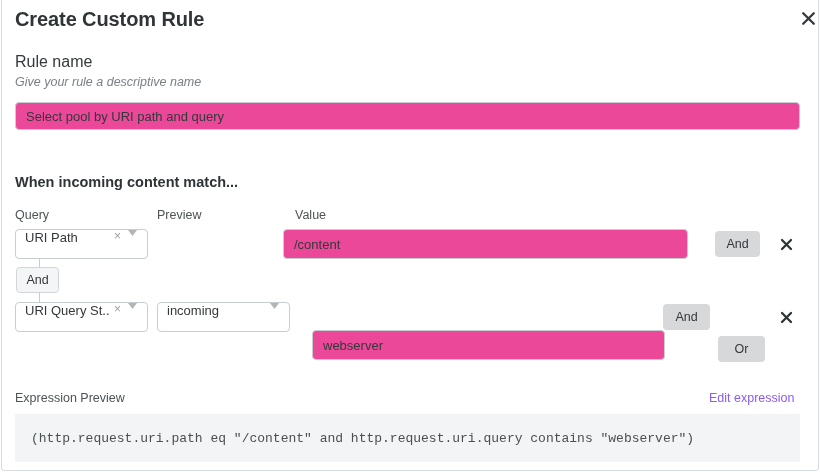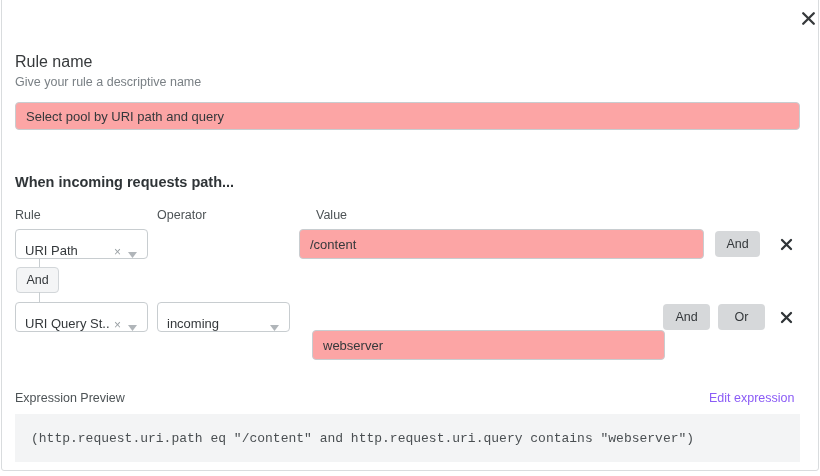--- a/index.html
+++ b/index.html
@@ -62,28 +62,28 @@
     position: absolute;
     font-size: 16px;
     color: #36393b;
   }
   .label-sub {
     position: absolute;
     font-size: 12.5px;
     color: #7a8085;
   }
   #rule-name-label { left: 13px; top: 52px; }
-  #rule-name-help  { left: 13px; top: 74px; }
+  #rule-name-help  { left: 13px; top: 74px; font-style: italic; }
 
   .text-input {
     position: absolute;
     box-sizing: border-box;
     border: 1px solid #c8cdd0;
     border-radius: 4px;
-    background: #fca5a5;
+    background: #ec4899;
     font-family: "Liberation Sans", sans-serif;
     font-size: 13px;
     color: #34383b;
     padding: 0 10px;
     outline: none;
   }
   #rule-name-input {
     left: 13px; top: 101px;
     width: 785px; height: 28px;
   }
@@ -98,36 +98,36 @@
     color: #2f3437;
   }
   .col-label {
     position: absolute;
     top: 207px;
     font-size: 12.5px;
     color: #4d5356;
   }
   #col-field    { left: 13px; }
   #col-operator { left: 155px; }
-  #col-value    { left: 314px; }
+  #col-value    { left: 293px; }
 
   
   .row { position: absolute; left: 0; width: 816px; height: 30px; }
   #row-1 { top: 228px; }
   #row-2 { top: 301px; }
 
   .select-box {
     position: absolute;
     box-sizing: border-box;
     height: 30px;
     border: 1px solid #c8cdd0;
     border-radius: 4px;
     background: #ffffff;
     display: flex;
-    align-items: flex-end;
+    align-items: flex-start;
     cursor: pointer;
   }
   .select-field { left: 13px; width: 133px; }
   .select-op    { left: 155px; width: 133px; }
 
   .select-text {
     font-size: 13px;
     color: #34383b;
     padding-left: 9px;
     flex: 1 1 auto;
@@ -144,40 +144,40 @@
   .caret {
     width: 9px;
     height: 6px;
     margin: 0 10px 0 3px;
     background: #b0b5b9;
     clip-path: polygon(0 0, 100% 0, 50% 100%);
     flex: 0 0 auto;
   }
 
   .value-input { height: 30px; top: 0; }
-  #value-input-1 { left: 297px; width: 405px; }
+  #value-input-1 { left: 281px; width: 405px; }
   #value-input-2 { left: 310px; width: 353px; margin-top: 28px; }
 
   .logic-btn {
     position: absolute;
     box-sizing: border-box;
     height: 26px;
     top: 2px;
     border: none;
     border-radius: 4px;
     background: #d6d8da;
     color: #34383b;
     font-family: "Liberation Sans", sans-serif;
     font-size: 12.5px;
     cursor: pointer;
     padding: 0;
   }
   #and-btn-1 { left: 713px; width: 45px; }
   #and-btn-2 { left: 661px; width: 47px; }
-  #or-btn-2  { left: 716px; width: 47px; }
+  #or-btn-2  { left: 716px; width: 47px; margin-top: 32px; }
 
   .remove-btn {
     position: absolute;
     top: 4px;
     width: 22px;
     height: 22px;
     display: flex;
     align-items: center;
     justify-content: center;
     cursor: pointer;
@@ -247,33 +247,34 @@
     padding-left: 16px;
     white-space: pre;
   }
 </style>
 </head>
 <body>
 
 <div class="card">
   <div class="inner">
 
+    <div class="dialog-title">Create Custom Rule</div>
     <div class="close-btn">
       <svg width="15" height="15" viewBox="0 0 15 15" aria-hidden="true">
         <path d="M2.2 2.2 L12.8 12.8 M12.8 2.2 L2.2 12.8" stroke="#36393b" stroke-width="2.3" stroke-linecap="round"></path>
       </svg>
     </div>
 
     <div class="label-strong" id="rule-name-label">Rule name</div>
     <div class="label-sub" id="rule-name-help">Give your rule a descriptive name</div>
     <input class="text-input" id="rule-name-input" type="text" value="Select pool by URI path and query" style="">
 
-    <div id="match-heading">When incoming requests path...</div>
-    <div class="col-label" id="col-field">Rule</div>
-    <div class="col-label" id="col-operator">Operator</div>
+    <div id="match-heading">When incoming content match...</div>
+    <div class="col-label" id="col-field">Query</div>
+    <div class="col-label" id="col-operator">Preview</div>
     <div class="col-label" id="col-value">Value</div>
 
     <div class="row" id="row-1">
       <div class="select-box select-field">
         <span class="select-text">URI Path</span>
         <span class="select-clear">×</span>
         <span class="caret"></span>
       </div>
       <input class="text-input value-input" id="value-input-1" type="text" value="/content" style="">
       <button class="logic-btn" id="and-btn-1">And</button>

